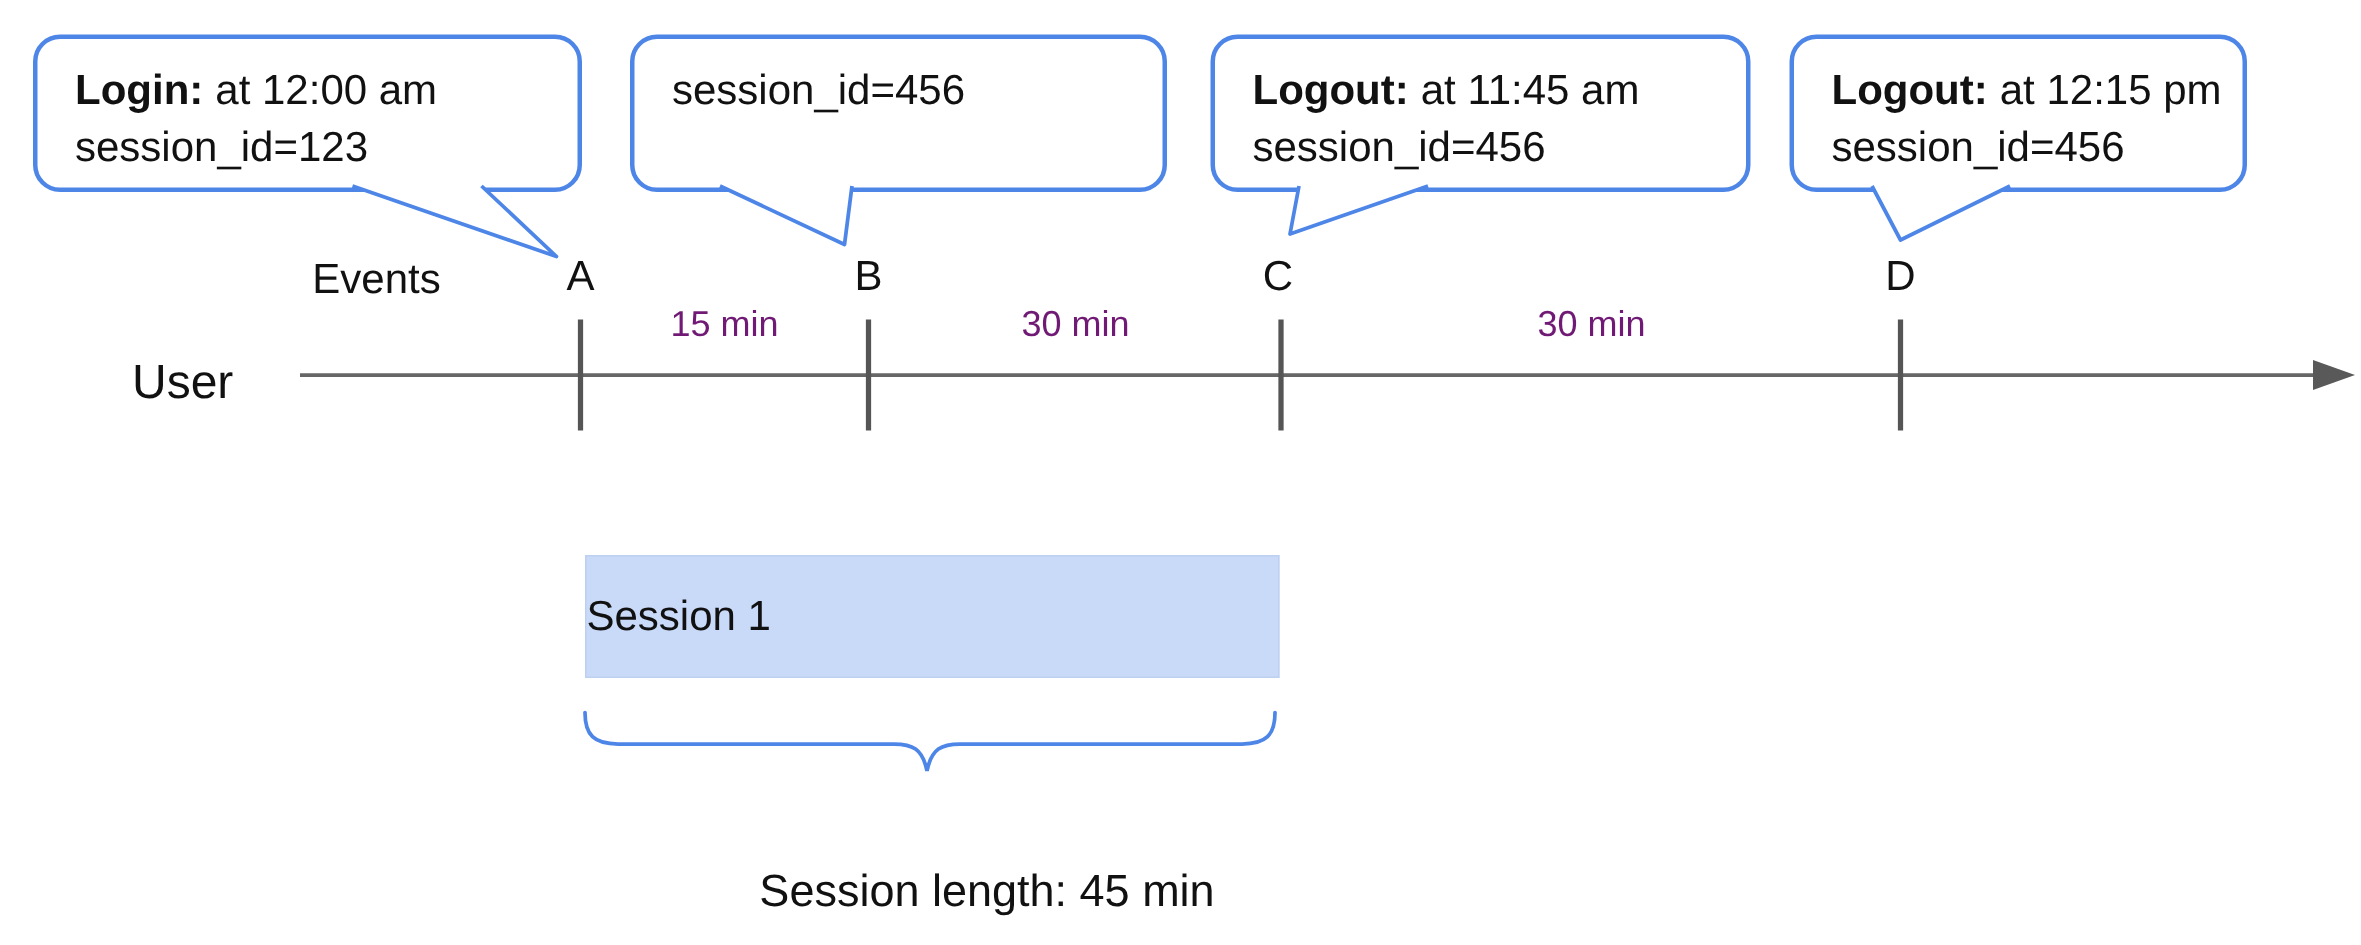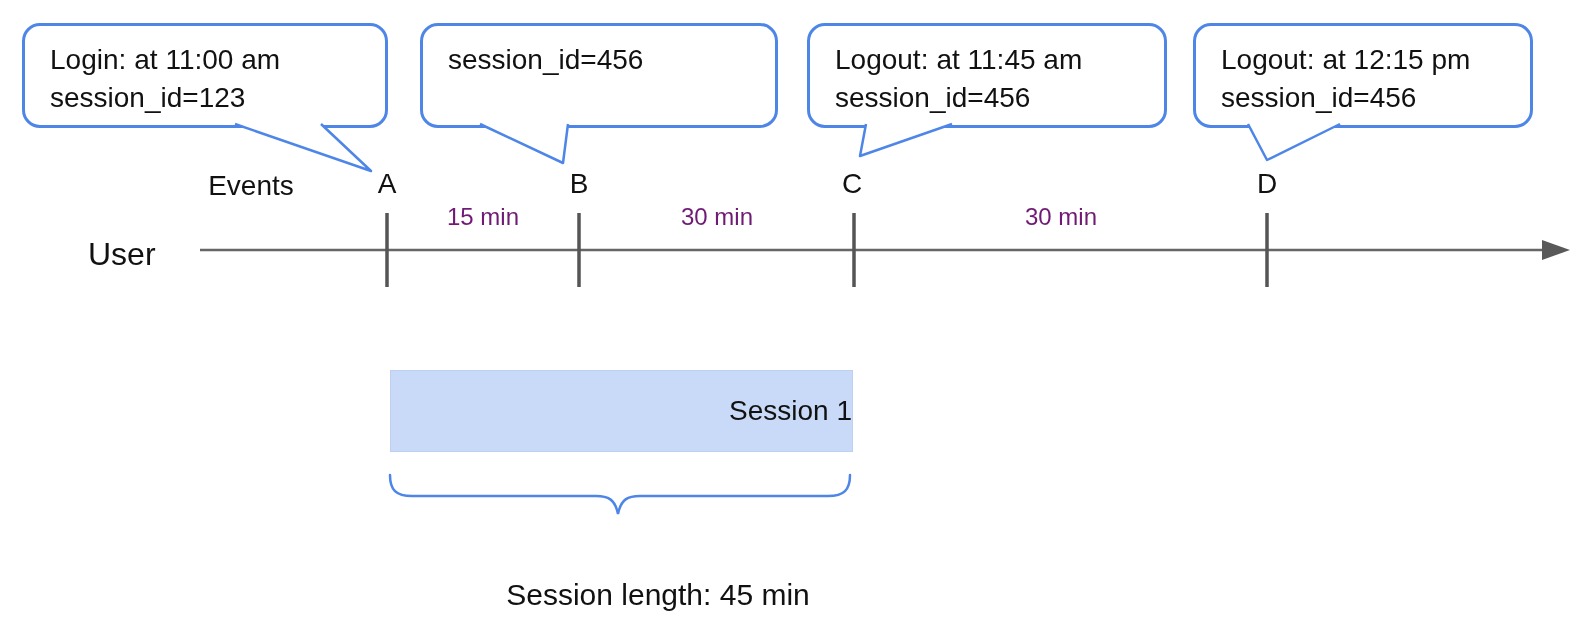--- a/index.html
+++ b/index.html
@@ -7,57 +7,57 @@
     position:relative;width:1574px;height:630px;background:#ffffff;
     font-family:"Liberation Sans", sans-serif;color:#111;overflow:hidden;
   }
   
   .bubble{
     position:absolute;top:23px;height:105px;box-sizing:border-box;
     background:#fff;border:3px solid #4e86e8;border-radius:18px;
     padding:15px 0 0 25px;z-index:2;
   }
   .bubble .line{font-size:28px;line-height:38px;white-space:nowrap;}
-  .bubble .evt{font-weight:normal;}
+  .bubble .evt{font-weight:bold;}
   .bubble .t{margin-left:8px;}
   
   svg.overlay{position:absolute;left:0;top:0;z-index:3;pointer-events:none;}
   
   .lbl{position:absolute;z-index:4;white-space:nowrap;}
   .events-label{left:203px;top:170px;font-size:28px;line-height:32px;transform:translateX(-50%);margin-left:48px;}
   .marker{top:168px;font-size:28px;line-height:32px;transform:translateX(-50%);}
   .interval{top:203px;font-size:24px;line-height:28px;transform:translateX(-50%);color:#701a75;}
   .user-label{left:88px;top:236px;font-size:32px;line-height:36px;}
   .session-box{
     position:absolute;left:390px;top:370px;width:463px;height:82px;z-index:2;
     background:#c9daf8;border:1px solid #bed0ef;box-sizing:border-box;
-    display:flex;align-items:center;justify-content:flex-end;font-size:28px;
+    display:flex;align-items:center;justify-content:flex-start;font-size:28px;
   }
   .session-length{left:658px;top:578px;font-size:30px;line-height:34px;transform:translateX(-50%);}
 </style>
 </head>
 <body>
 
 <div class="canvas">
 
   <div class="bubble" style="left:22px;width:366px;">
-    <div class="line"><span class="evt">Login:</span><span class="t">at 11:00 am</span></div>
+    <div class="line"><span class="evt">Login:</span><span class="t">at 12:00 am</span></div>
     <div class="line">session_id=123</div>
   </div>
 
   <div class="bubble" style="left:420px;width:358px;">
     <div class="line">session_id=456</div>
   </div>
 
   <div class="bubble" style="left:807px;width:360px;">
     <div class="line"><span class="evt">Logout:</span><span class="t">at 11:45 am</span></div>
     <div class="line">session_id=456</div>
   </div>
 
-  <div class="bubble" style="left:1193px;width:340px;">
+  <div class="bubble" style="left:1193px;width:305px;">
     <div class="line"><span class="evt">Logout:</span><span class="t">at 12:15 pm</span></div>
     <div class="line">session_id=456</div>
   </div>
 
   <div class="session-box">
     <span>Session 1</span>
   </div>
 
   <svg class="overlay" width="1574" height="630" viewBox="0 0 1574 630">
 

